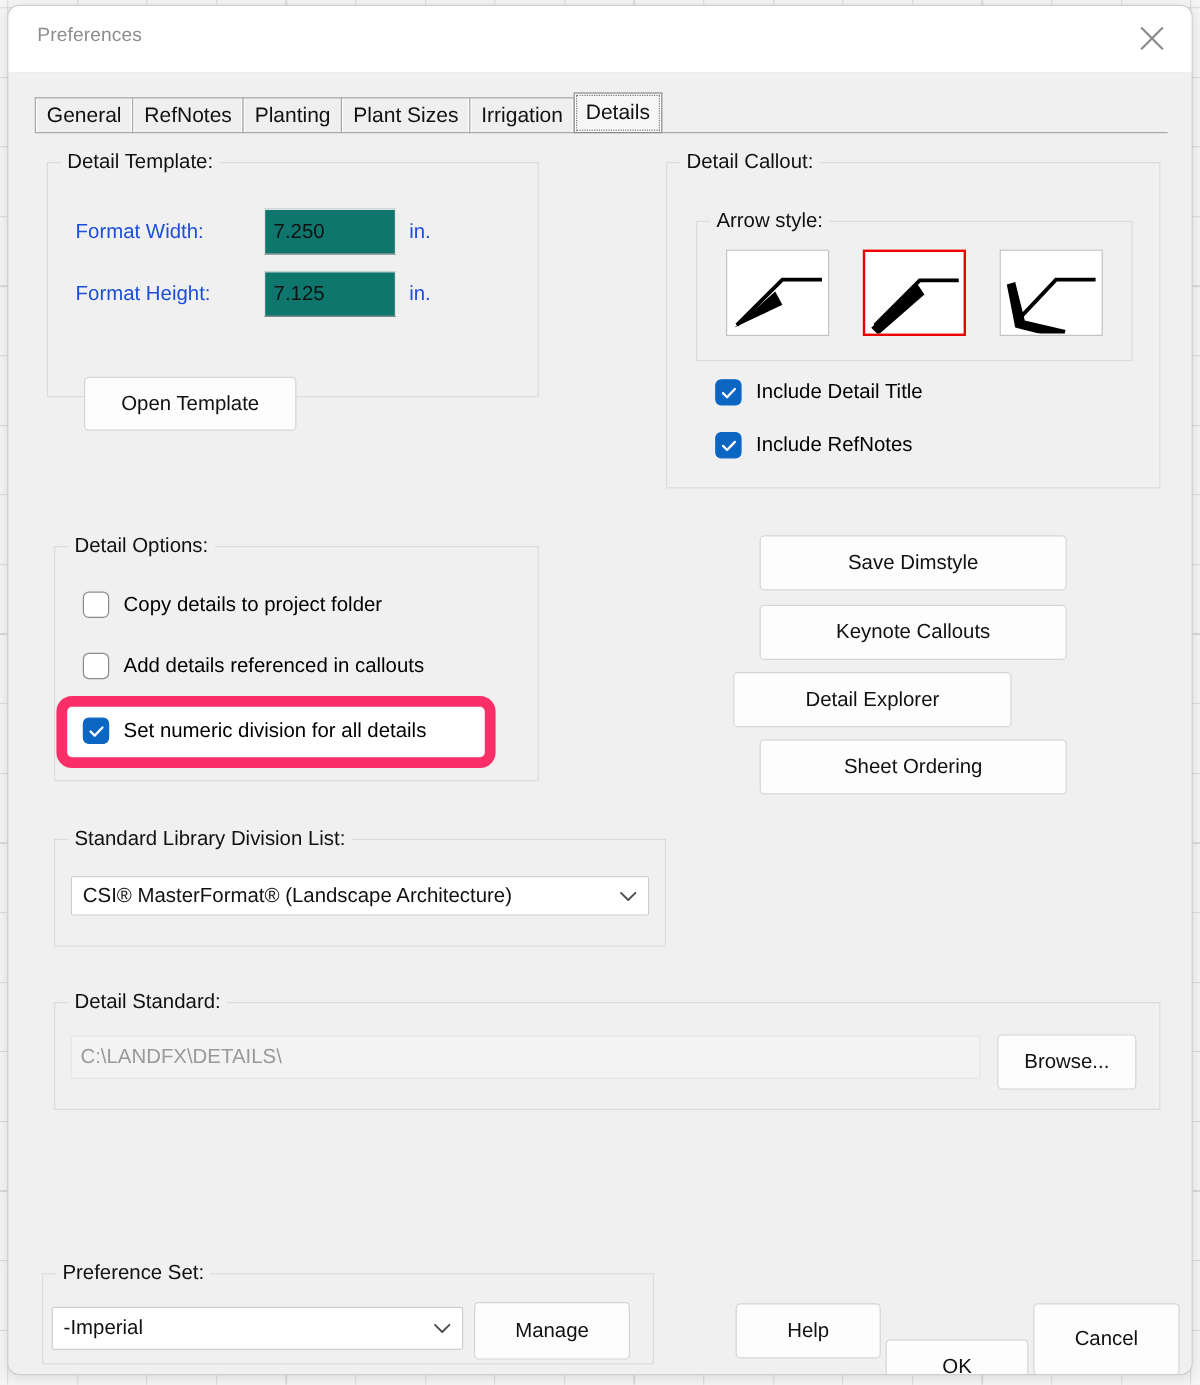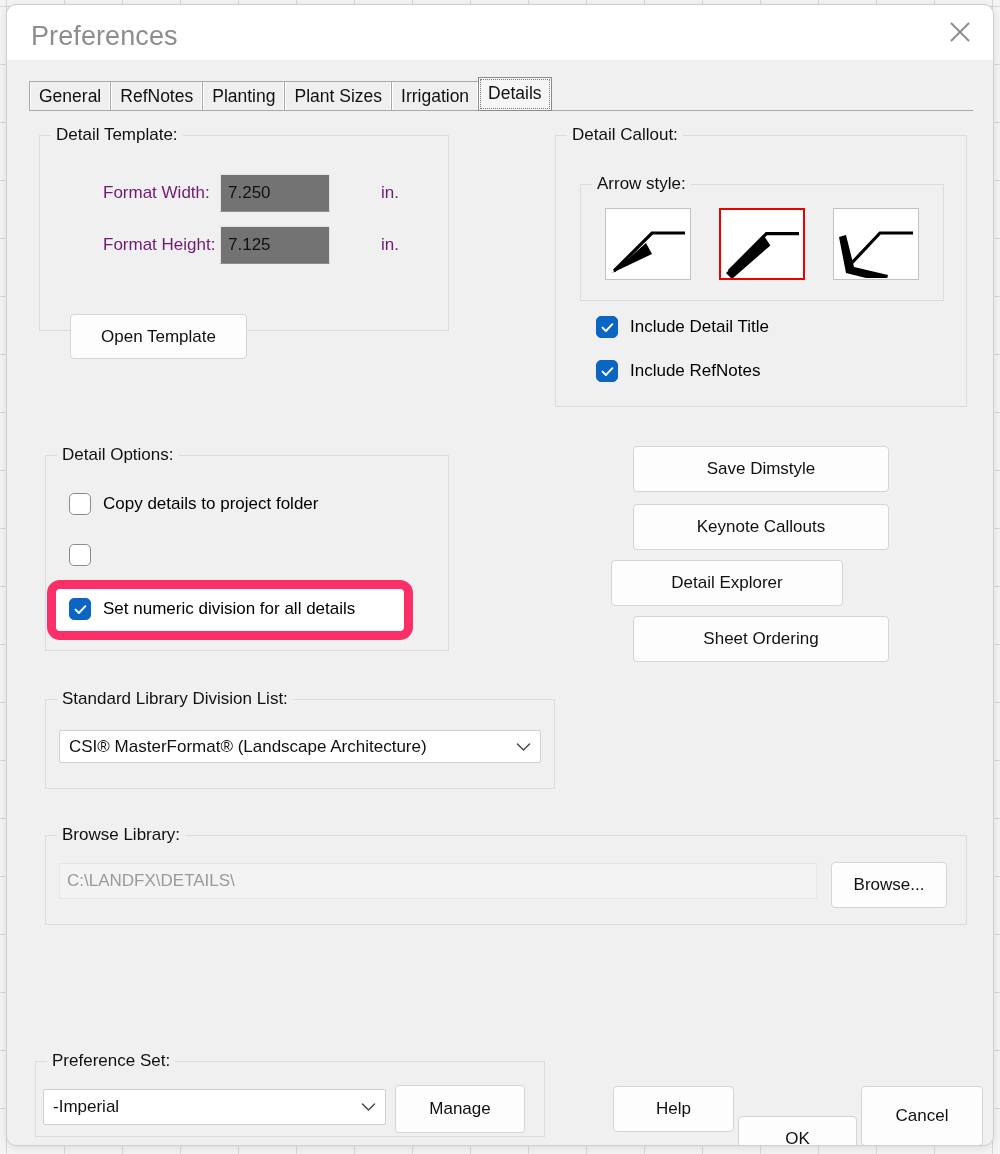--- a/index.html
+++ b/index.html
@@ -46,21 +46,21 @@
     background: #ffffff;
     border-top-left-radius: 9px;
     border-top-right-radius: 9px;
     position: relative;
     border-bottom: 1px solid #ececec;
   }
   .title-text {
     position: absolute;
     left: 24px;
     top: 16px;
-    font-size: 27px;
+    font-size: 16px;
     color: #8d8d8d;
     letter-spacing: .1px;
     text-align: right;
   }
   .close-btn {
     position: absolute;
     right: 10px;
     top: 6px;
     width: 46px;
     height: 42px;
@@ -124,30 +124,29 @@
     background: #f0f0f0;
     padding: 0 5px;
     font-size: 17px;
     color: #111;
     white-space: nowrap;
   }
 
   
   .lbl {
     font-size: 17px;
-    color: #701a75;
+    color: #1d4ed8;
     position: absolute;
     white-space: nowrap;
-    margin-left: 40px;
   }
 
   
   .textinput {
     position: absolute;
-    background: #737373;
+    background: #0f766e;
     border: 1px solid #e2e2e2;
     border-bottom: 1px solid #8d8d8d;
     box-sizing: border-box;
     font-size: 17px;
     color: #111;
     padding: 4px 7px;
     font-family: "Liberation Sans", sans-serif;
     outline: none;
   }
   .textinput.readonly {
@@ -351,20 +350,21 @@
     <span class="group-title">Detail Options:</span>
   </div>
 
   <div class="cbrow" style="left:62px; top:488px;">
     <span class="cbox off"></span>
     <span class="cblabel">Copy details to project folder</span>
   </div>
 
   <div class="cbrow" style="left:62px; top:539px;">
     <span class="cbox off"></span>
+    <span class="cblabel">Add details referenced in callouts</span>
   </div>
 
   <div id="annot-highlight"></div>
 
   <div class="cbrow" style="left:62px; top:593px; z-index:5;">
     <span class="cbox on">
       <svg width="15" height="15" viewBox="0 0 15 15" aria-hidden="true">
         <path d="M2.5 7.6 L5.9 11 L12.4 4.2" fill="none" stroke="#fff" stroke-width="1.9" stroke-linecap="round" stroke-linejoin="round"></path>
       </svg>
     </span>
@@ -382,21 +382,21 @@
   <div class="combo" style="left:52px; top:725px; width:482px; height:33px;gap:20px;">
     <span class="ctext">CSI® MasterFormat® (Landscape Architecture)</span>
     <span class="chev">
       <svg width="15" height="10" viewBox="0 0 15 10" aria-hidden="true">
         <path d="M1.5 2 L7.5 8 L13.5 2" fill="none" stroke="#4a4a4a" stroke-width="1.5" stroke-linecap="round" stroke-linejoin="round"></path>
       </svg>
     </span>
   </div>
 
   <div class="group" style="left:38px; top:830px; width:922px; height:90px;">
-    <span class="group-title">Browse Library:</span>
+    <span class="group-title">Detail Standard:</span>
   </div>
   <input class="textinput readonly" style="left: 52px; top: 858px; width: 758px; height: 36px;" readonly="" value="C:\LANDFX\DETAILS\">
   <div class="btn" style="left:824px; top:857px; width:116px; height:46px;">Browse...</div>
 
   <div class="group" style="left:28px; top:1056px; width:510px; height:76px;">
     <span class="group-title">Preference Set:</span>
   </div>
   <div class="combo" style="left:36px; top:1084px; width:343px; height:36px;">
     <span class="ctext">-Imperial</span>
     <span class="chev">

